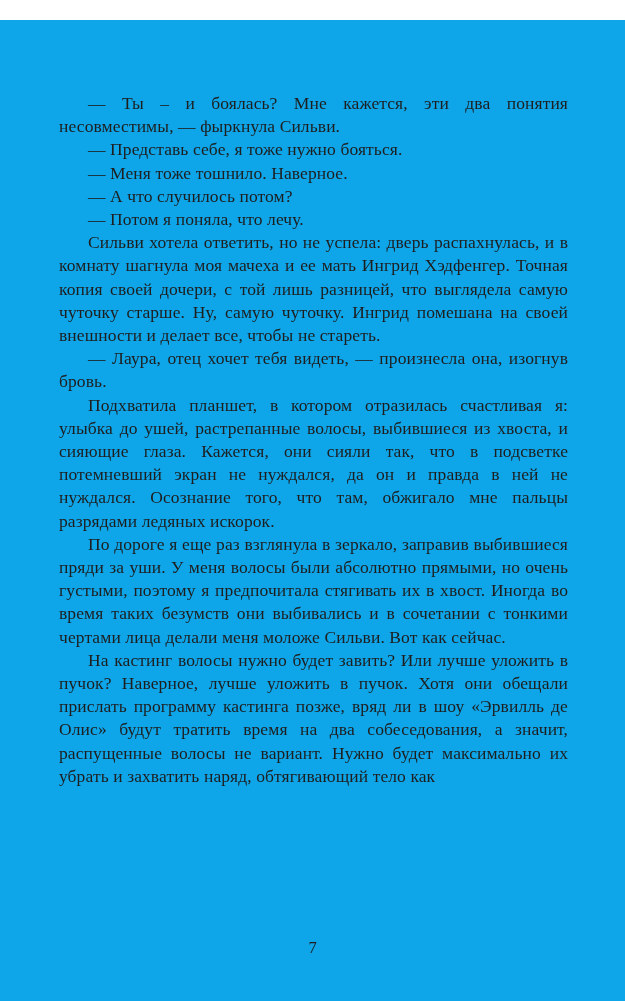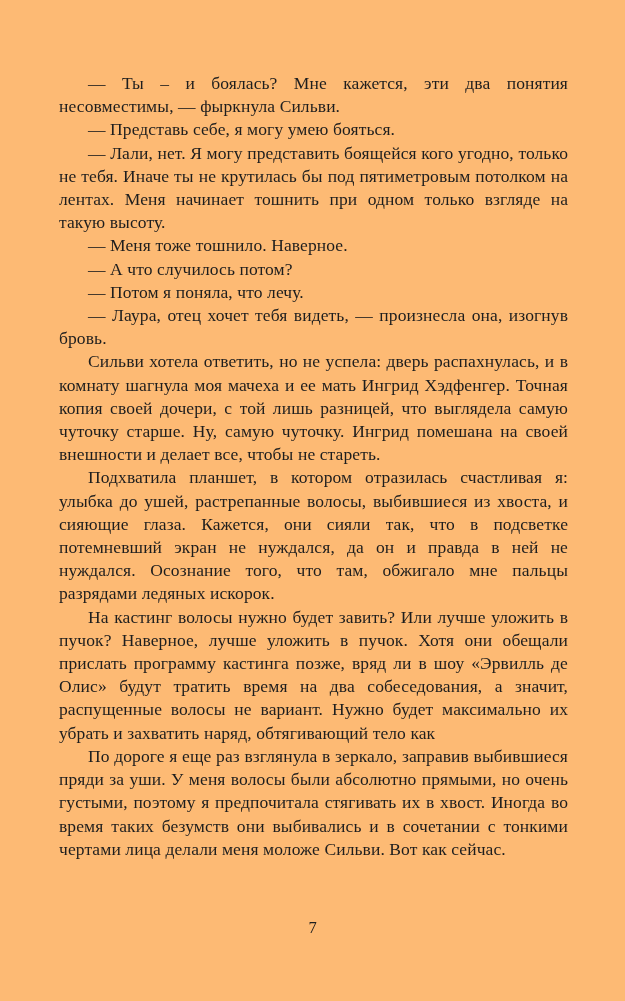--- a/index.html
+++ b/index.html
@@ -11,21 +11,22 @@
     width: 625px;
     height: 1001px;
     position: relative;
     font-family: "Liberation Serif", serif;
     color: #1e1e1e;
     overflow: hidden;
   }
   .book-page {
     position: absolute;
     inset: 0;
-    background: #fdba74;
+    background: #0ea5e9;
+    margin-top: 20px;
   }
   .text-block {
     position: absolute;
     left: 59px;
     right: 57px;
     top: 72px;
     font-size: 17.5px;
     line-height: 23.2px;
     text-align: justify;
     letter-spacing: 0.1px;
@@ -48,27 +49,26 @@
     font-size: 16.5px;
     color: #1e1e1e;
   }
 </style>
 </head>
 <body>
 
 <main class="book-page">
   <div class="text-block">
       <p>— Ты – и боялась? Мне кажется, эти два понятия несовместимы, — фыркнула Сильви.</p>
-      <p>— Представь себе, я могу умею бояться.</p>
-      <p>— Лали, нет. Я могу представить боящейся кого угодно, только не тебя. Иначе ты не крутилась бы под пятиметровым потолком на лентах. Меня начинает тошнить при одном только взгляде на такую высоту.</p>
+      <p>— Представь себе, я тоже нужно бояться.</p>
       <p>— Меня тоже тошнило. Наверное.</p>
       <p>— А что случилось потом?</p>
       <p>— Потом я поняла, что лечу.</p>
+      <p>Сильви хотела ответить, но не успела: дверь распахнулась, и в комнату шагнула моя мачеха и ее мать Ингрид Хэдфенгер. Точная копия своей дочери, с той лишь разницей, что выглядела самую чуточку старше. Ну, самую чуточку. Ингрид помешана на своей внешности и делает все, чтобы не стареть.</p>
       <p>— Лаура, отец хочет тебя видеть, — произнесла она, изогнув бровь.</p>
-      <p>Сильви хотела ответить, но не успела: дверь распахнулась, и в комнату шагнула моя мачеха и ее мать Ингрид Хэдфенгер. Точная копия своей дочери, с той лишь разницей, что выглядела самую чуточку старше. Ну, самую чуточку. Ингрид помешана на своей внешности и делает все, чтобы не стареть.</p>
       <p>Подхватила планшет, в котором отразилась счастливая я: улыбка до ушей, растрепанные волосы, выбившиеся из хвоста, и сияющие глаза. Кажется, они сияли так, что в подсветке потемневший экран не нуждался, да он и правда в ней не нуждался. Осознание того, что там, обжигало мне пальцы разрядами ледяных искорок.</p>
+      <p>По дороге я еще раз взглянула в зеркало, заправив выбившиеся пряди за уши. У меня волосы были абсолютно прямыми, но очень густыми, поэтому я предпочитала стягивать их в хвост. Иногда во время таких безумств они выбивались и в сочетании с тонкими чертами лица делали меня моложе Сильви. Вот как сейчас.</p>
       <p>На кастинг волосы нужно будет завить? Или лучше уложить в пучок? Наверное, лучше уложить в пучок. Хотя они обещали прислать программу кастинга позже, вряд ли в шоу «Эрвилль де Олис» будут тратить время на два собеседования, а значит, распущенные волосы не вариант. Нужно будет максимально их убрать и захватить наряд, обтягивающий тело как</p>
-      <p>По дороге я еще раз взглянула в зеркало, заправив выбившиеся пряди за уши. У меня волосы были абсолютно прямыми, но очень густыми, поэтому я предпочитала стягивать их в хвост. Иногда во время таких безумств они выбивались и в сочетании с тонкими чертами лица делали меня моложе Сильви. Вот как сейчас.</p>
     </div>
   <footer class="page-footer">
     <span class="page-number">7</span>
   </footer>
 </main>
 
 </body></html>

